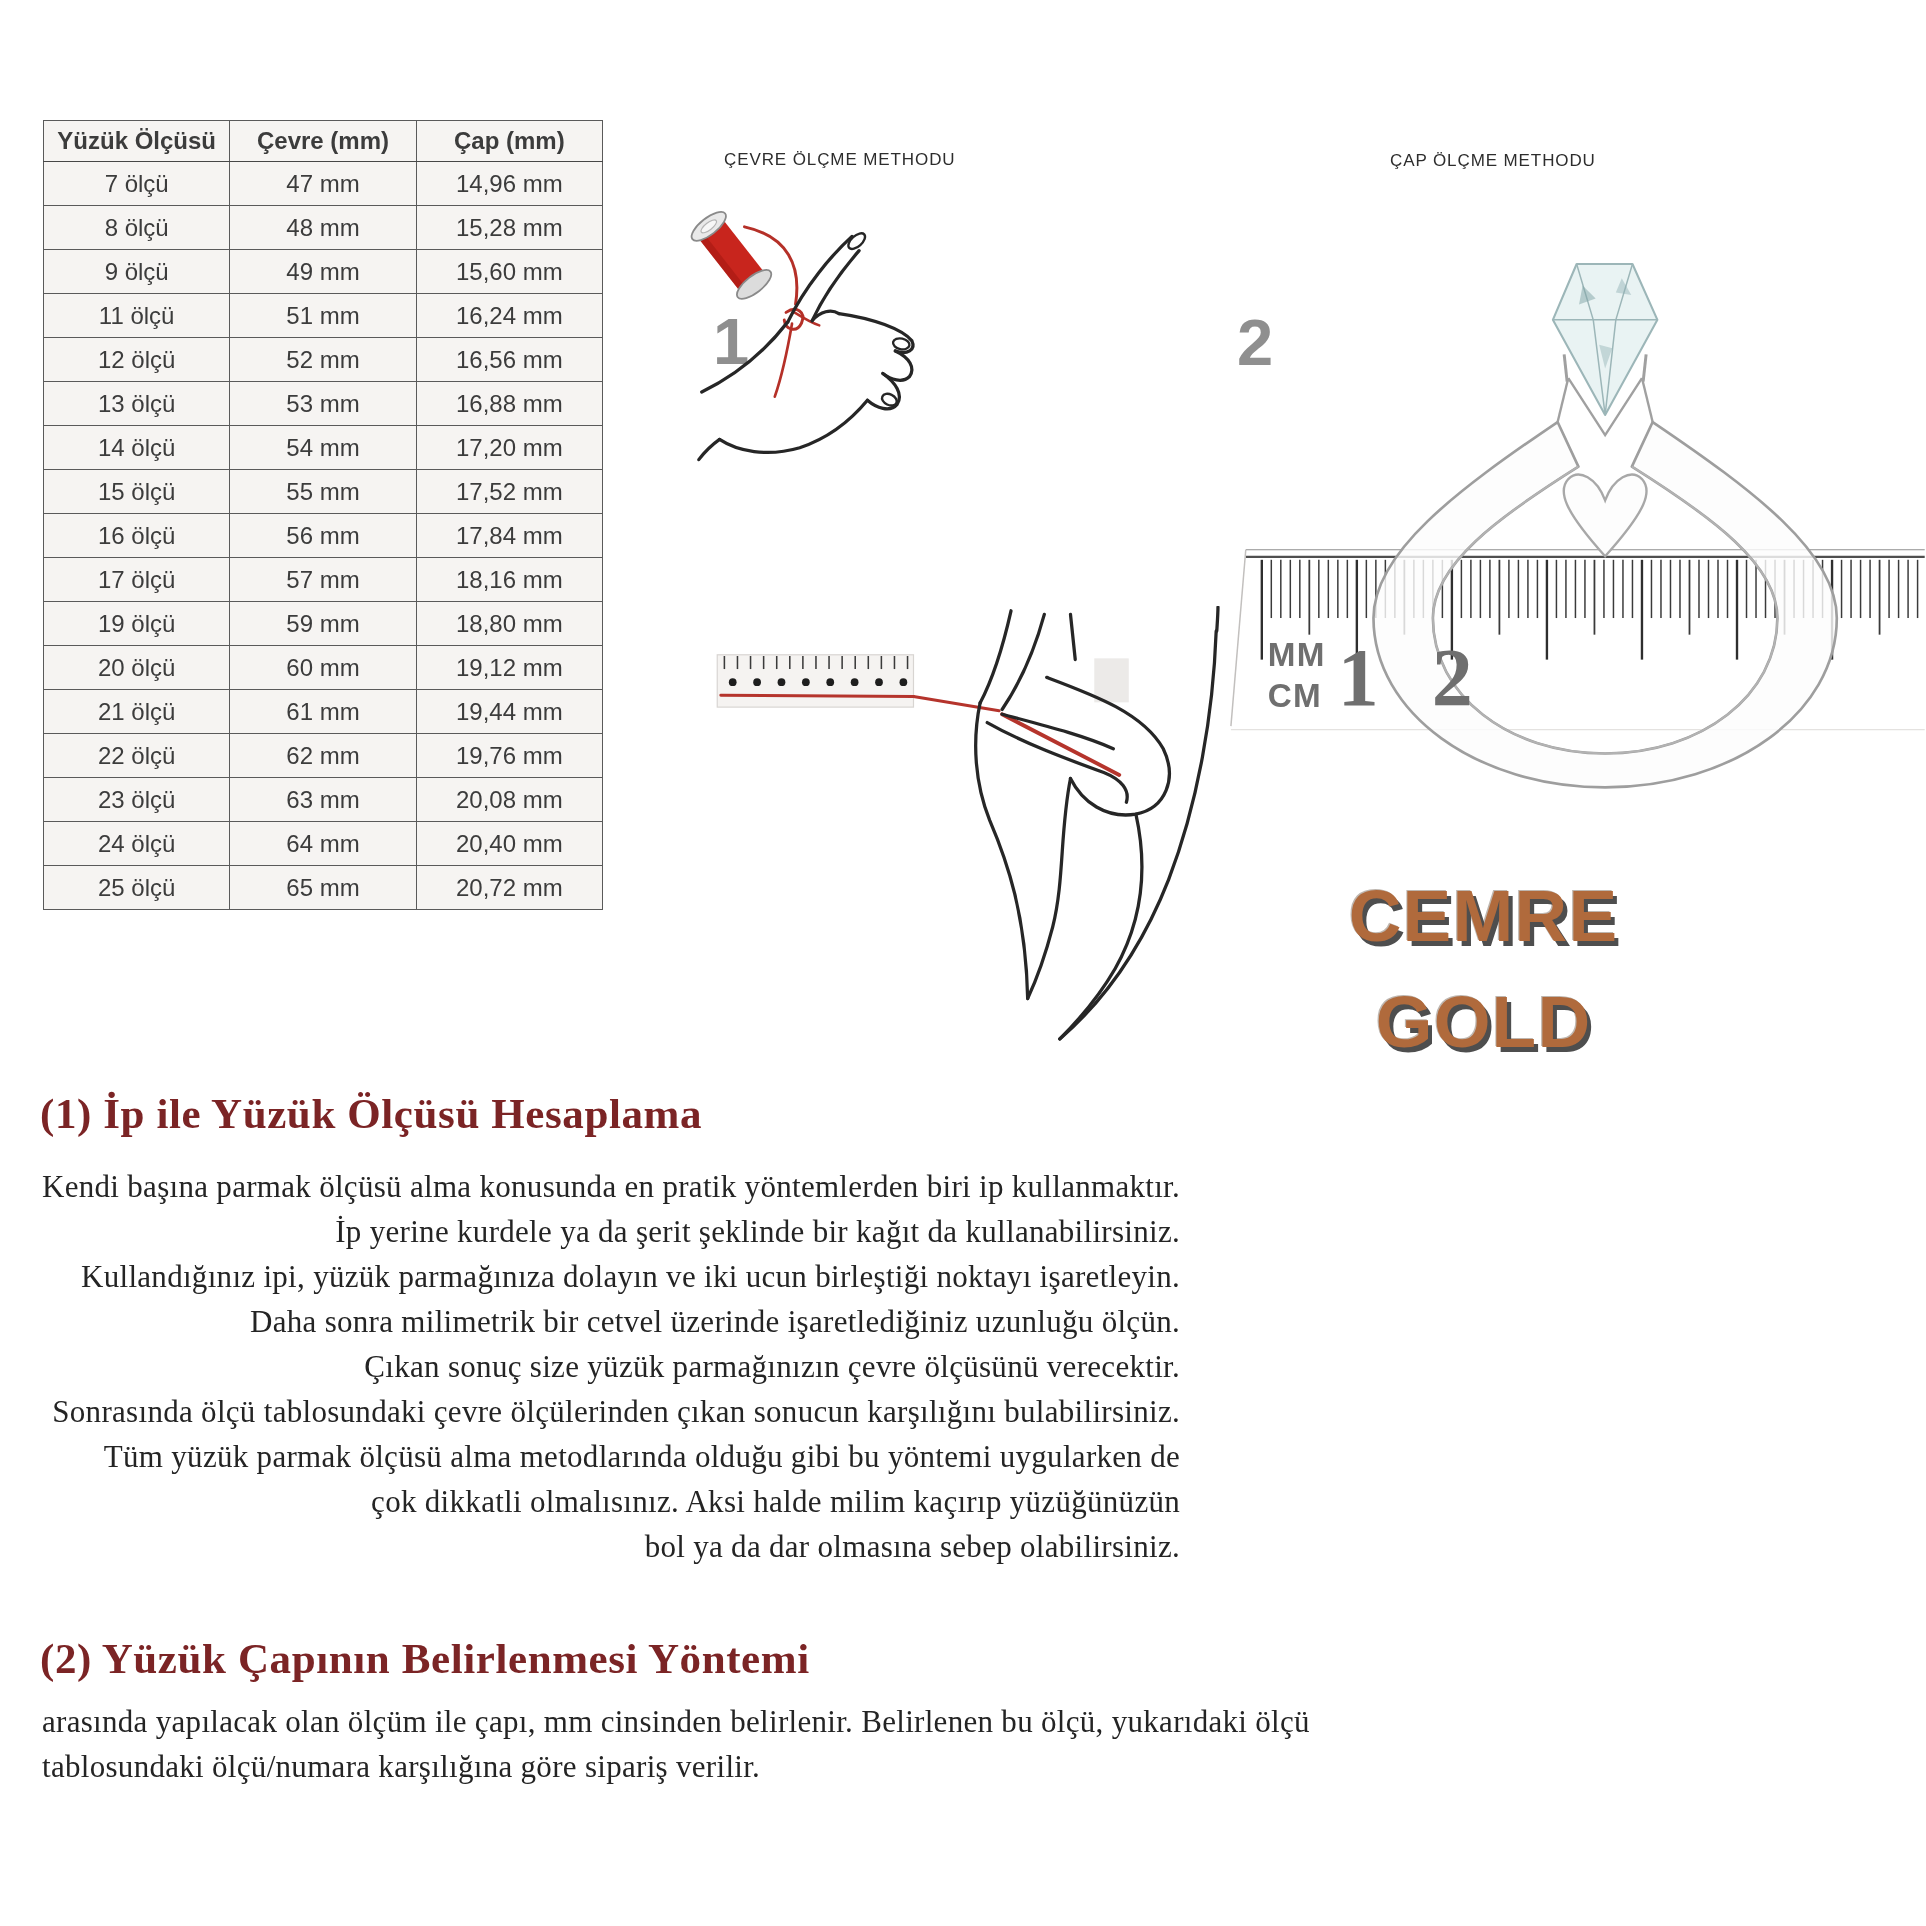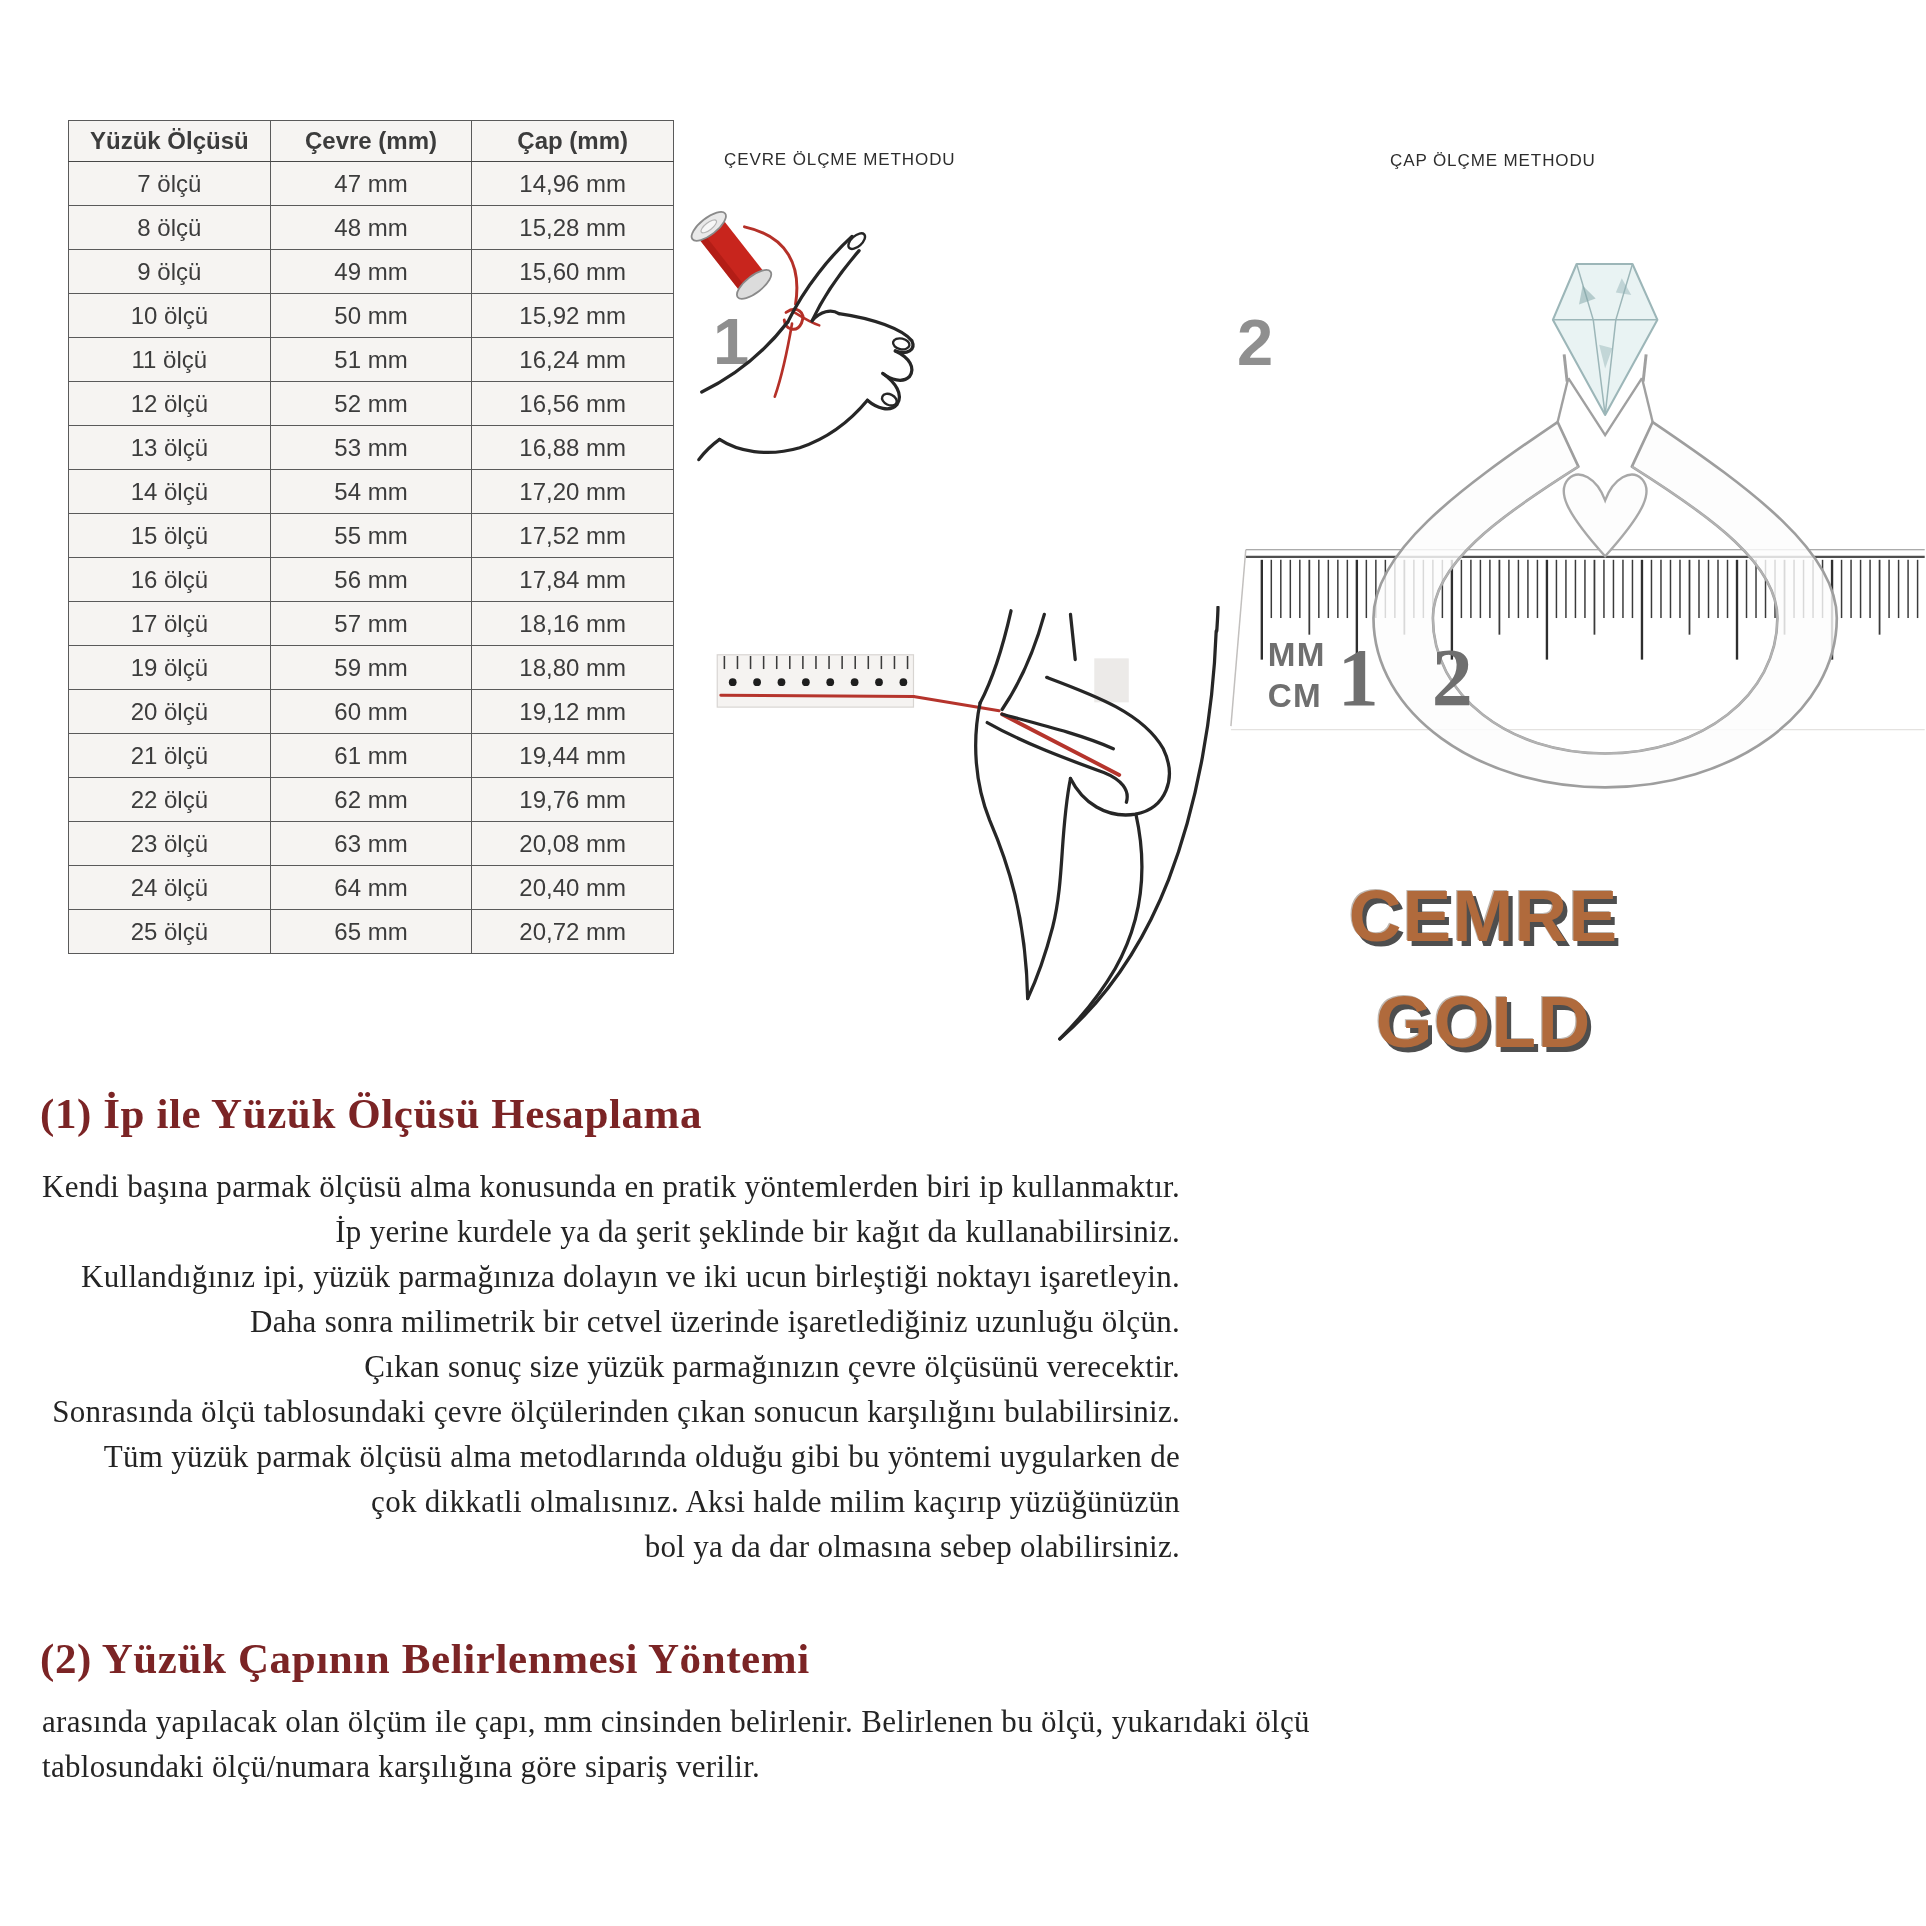--- a/index.html
+++ b/index.html
@@ -1,20 +1,20 @@
 <!DOCTYPE html>
 <html style="font-size:9.5px"><head>
 <meta charset="utf-8">
 <style>
   html,body{margin:0;padding:0;background:#ffffff;}
   #canvas{position:relative;width:1926px;height:1926px;background:#ffffff;overflow:hidden;
           font-family:"Liberation Sans",sans-serif;}
 
   
-  .size-table{position:absolute;left:68px;top:120px;width:606px;border-collapse:collapse;
+  .size-table{position:absolute;left:43px;top:120px;width:560px;border-collapse:collapse;
               table-layout:fixed;border:1.8px solid #3f3f3f;}
   .size-table th,.size-table td{border:1.2px solid #5a5a5a;text-align:center;vertical-align:middle;
               color:#3c3c3c;background:#f6f4f2;padding:0;}
   .size-table th{height:40px;font-size:24px;font-weight:bold;border-bottom:1.8px solid #474747;}
   .size-table td{height:43px;font-size:24px;}
 
   
   .method-title{position:absolute;font-size:17px;font-weight:normal;color:#2d2d2d;letter-spacing:0.9px;white-space:nowrap;}
   #t1{left:724px;top:150px;}
   #t2{left:1390px;top:151px;}
@@ -66,25 +66,20 @@
         </tr>
         <tr>
           <td>8 ölçü</td>
           <td>48 mm</td>
           <td>15,28 mm</td>
         </tr>
         <tr>
           <td>9 ölçü</td>
           <td>49 mm</td>
           <td>15,60 mm</td>
-        </tr>
-        <tr>
-          <td>10 ölçü</td>
-          <td>50 mm</td>
-          <td>15,92 mm</td>
         </tr>
         <tr>
           <td>11 ölçü</td>
           <td>51 mm</td>
           <td>16,24 mm</td>
         </tr>
         <tr>
           <td>12 ölçü</td>
           <td>52 mm</td>
           <td>16,56 mm</td>

